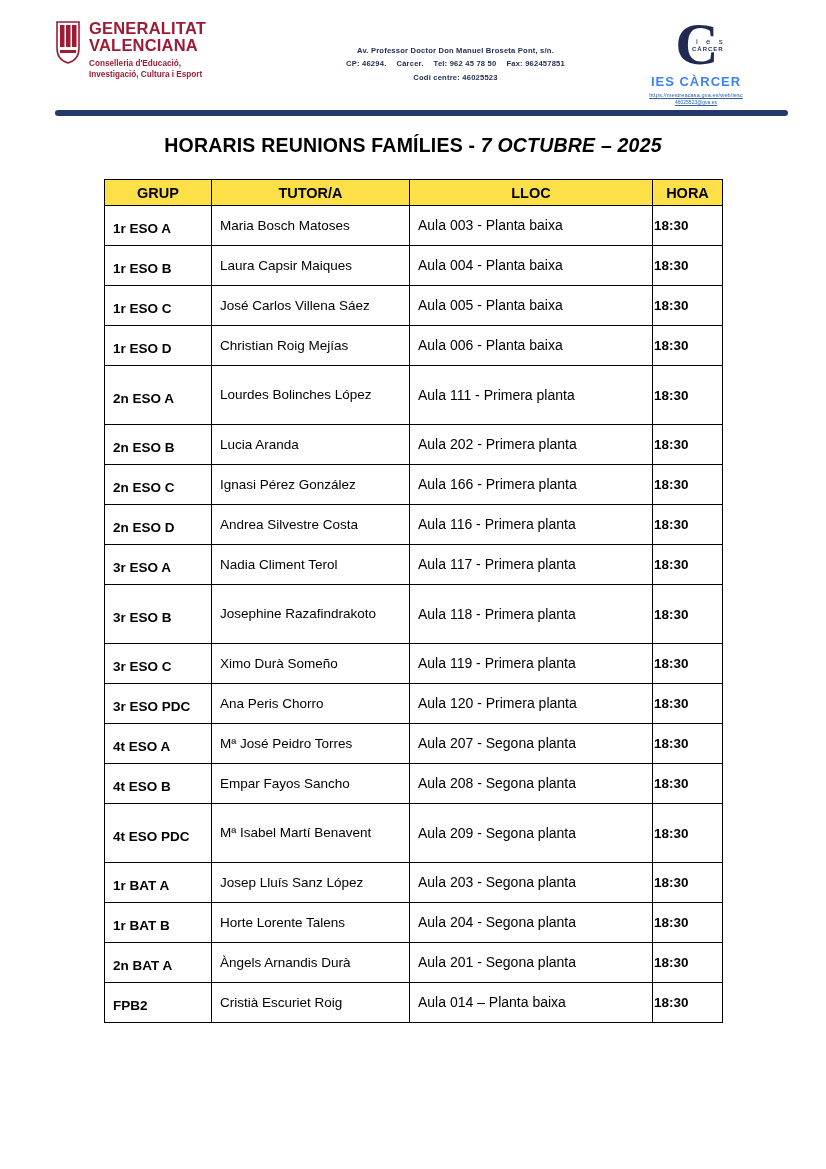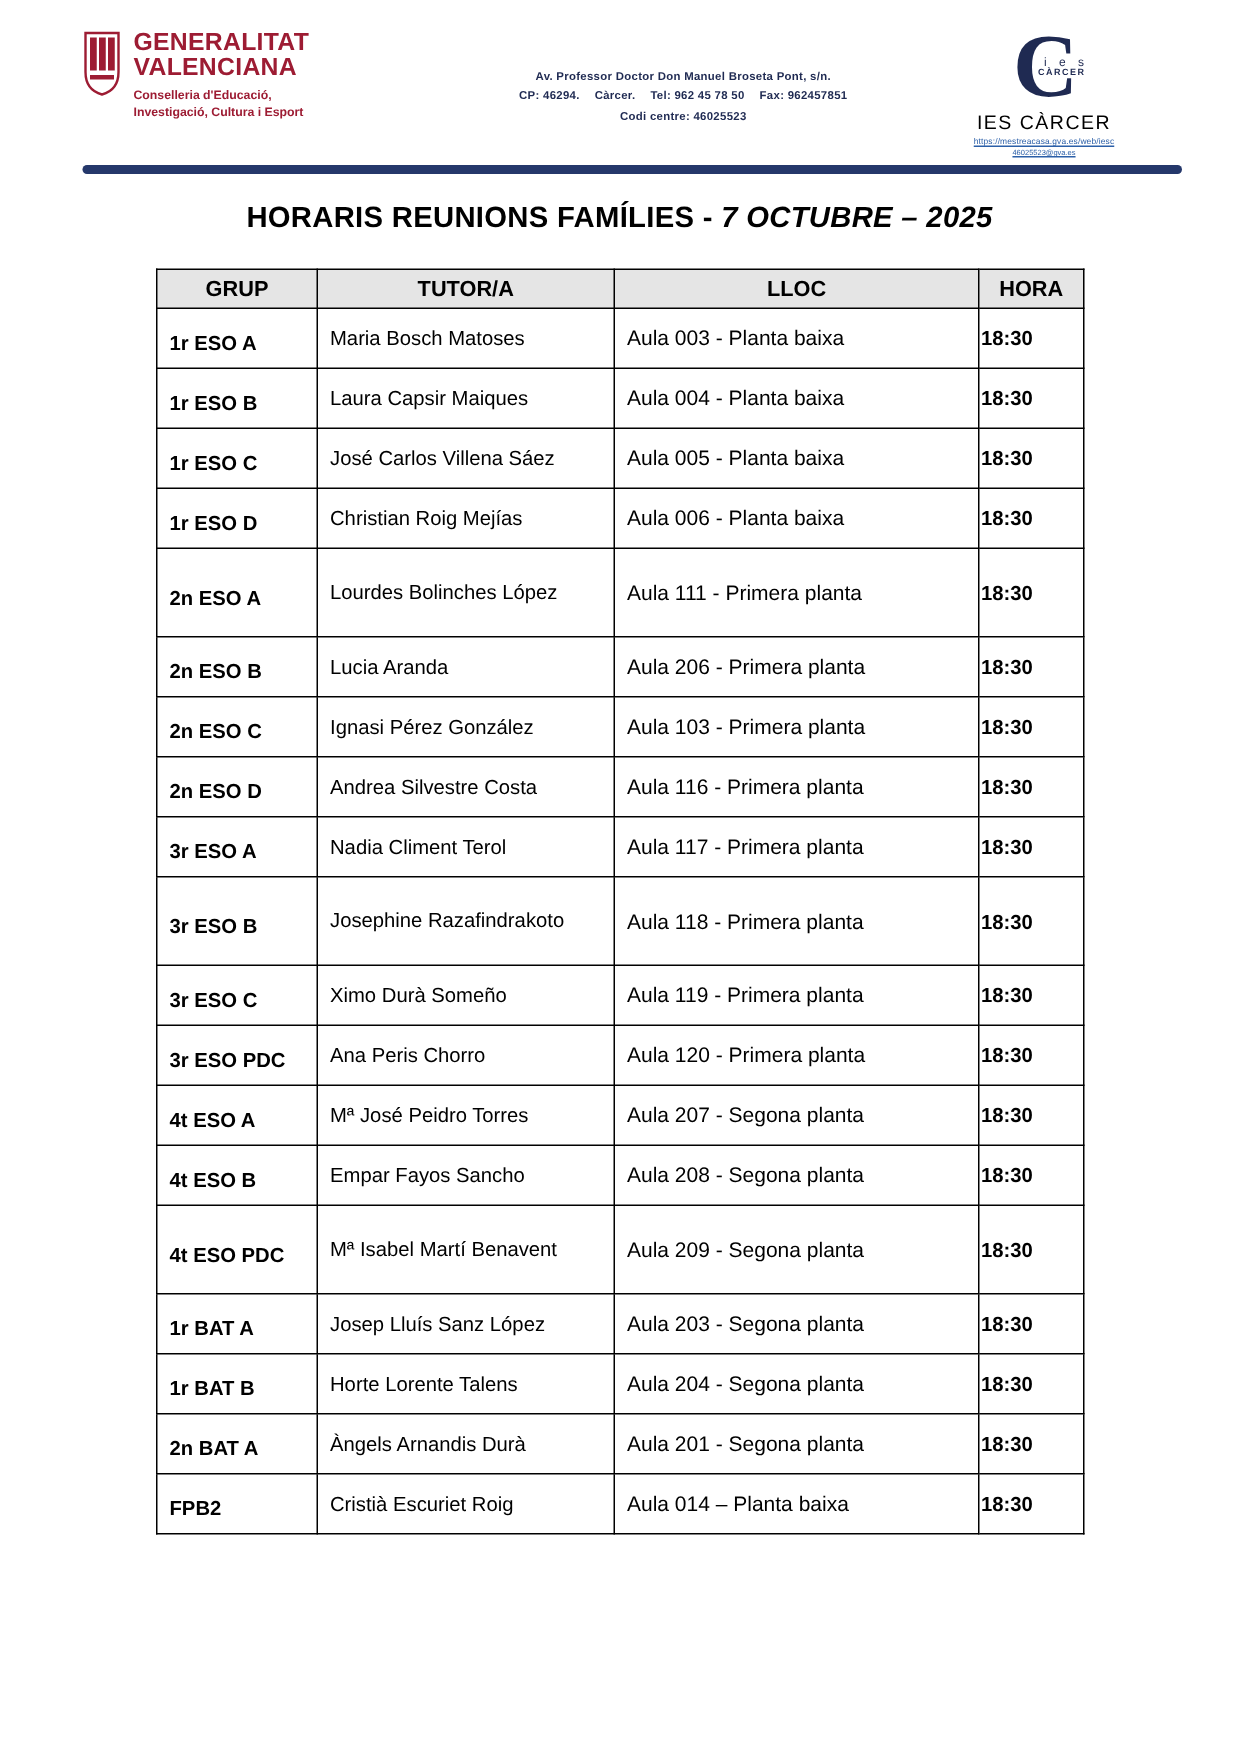--- a/index.html
+++ b/index.html
@@ -114,22 +114,22 @@
     position: absolute;
     top: 30px;
     left: 40px;
     font-size: 6px;
     letter-spacing: 1px;
     color: #1f2a52;
     font-weight: bold;
   }
   .ies-name {
     font-size: 13px;
-    font-weight: normal;
-    color: #000000;
+    font-weight: bold;
+    color: #3b82f6;
     letter-spacing: 1px;
     margin-top: -2px;
   }
   .ies-url {
     font-size: 5.6px;
     color: #2b5fa8;
     text-decoration: underline;
     margin-top: 3px;
     letter-spacing: 0.1px;
   }
@@ -178,21 +178,21 @@
     border-collapse: collapse;
     width: 100%;
     table-layout: fixed;
   }
   table.schedule th,
   table.schedule td {
     border: 1px solid #000;
     vertical-align: middle;
   }
   table.schedule th {
-    background: #e5e5e5;
+    background: #fde047;
     text-align: center;
     font-size: 14.5px;
     font-weight: bold;
     height: 26px;
     padding: 2px 0;
   }
   col.c-grup  { width: 107px; }
   col.c-tutor { width: 198px; }
   col.c-lloc  { width: 243px; }
   col.c-hora  { width: 70px; }
@@ -320,27 +320,27 @@
           </tr>
           <tr class="r-tall">
             <td class="grup">2n ESO A</td>
             <td class="tutor">Lourdes Bolinches López</td>
             <td class="lloc">Aula 111 - Primera planta</td>
             <td class="hora">18:30</td>
           </tr>
           <tr class="r-normal">
             <td class="grup">2n ESO B</td>
             <td class="tutor">Lucia Aranda</td>
-            <td class="lloc">Aula 206 - Primera planta</td>
+            <td class="lloc">Aula 202 - Primera planta</td>
             <td class="hora">18:30</td>
           </tr>
           <tr class="r-normal">
             <td class="grup">2n ESO C</td>
             <td class="tutor">Ignasi Pérez González</td>
-            <td class="lloc">Aula 103 - Primera planta</td>
+            <td class="lloc">Aula 166 - Primera planta</td>
             <td class="hora">18:30</td>
           </tr>
           <tr class="r-normal">
             <td class="grup">2n ESO D</td>
             <td class="tutor">Andrea Silvestre Costa</td>
             <td class="lloc">Aula 116 - Primera planta</td>
             <td class="hora">18:30</td>
           </tr>
           <tr class="r-normal">
             <td class="grup">3r ESO A</td>

